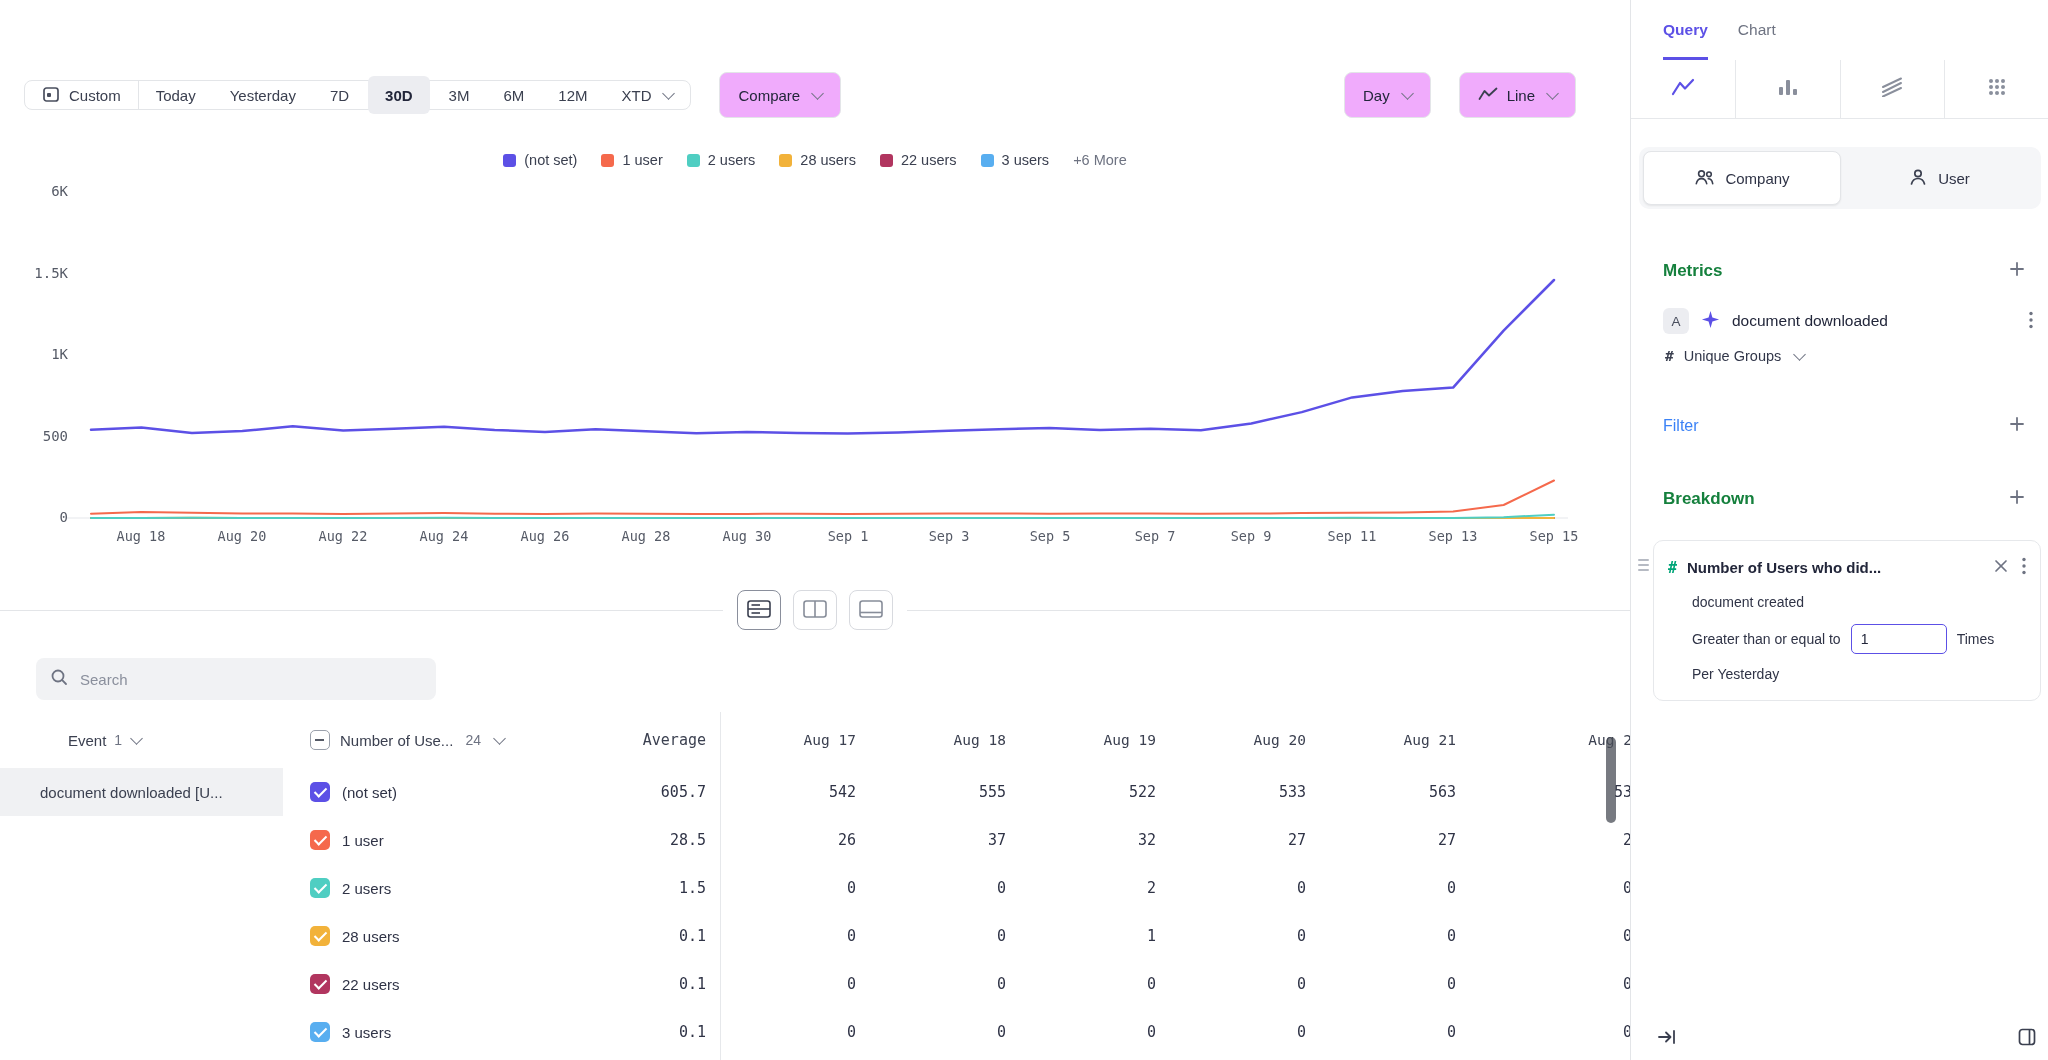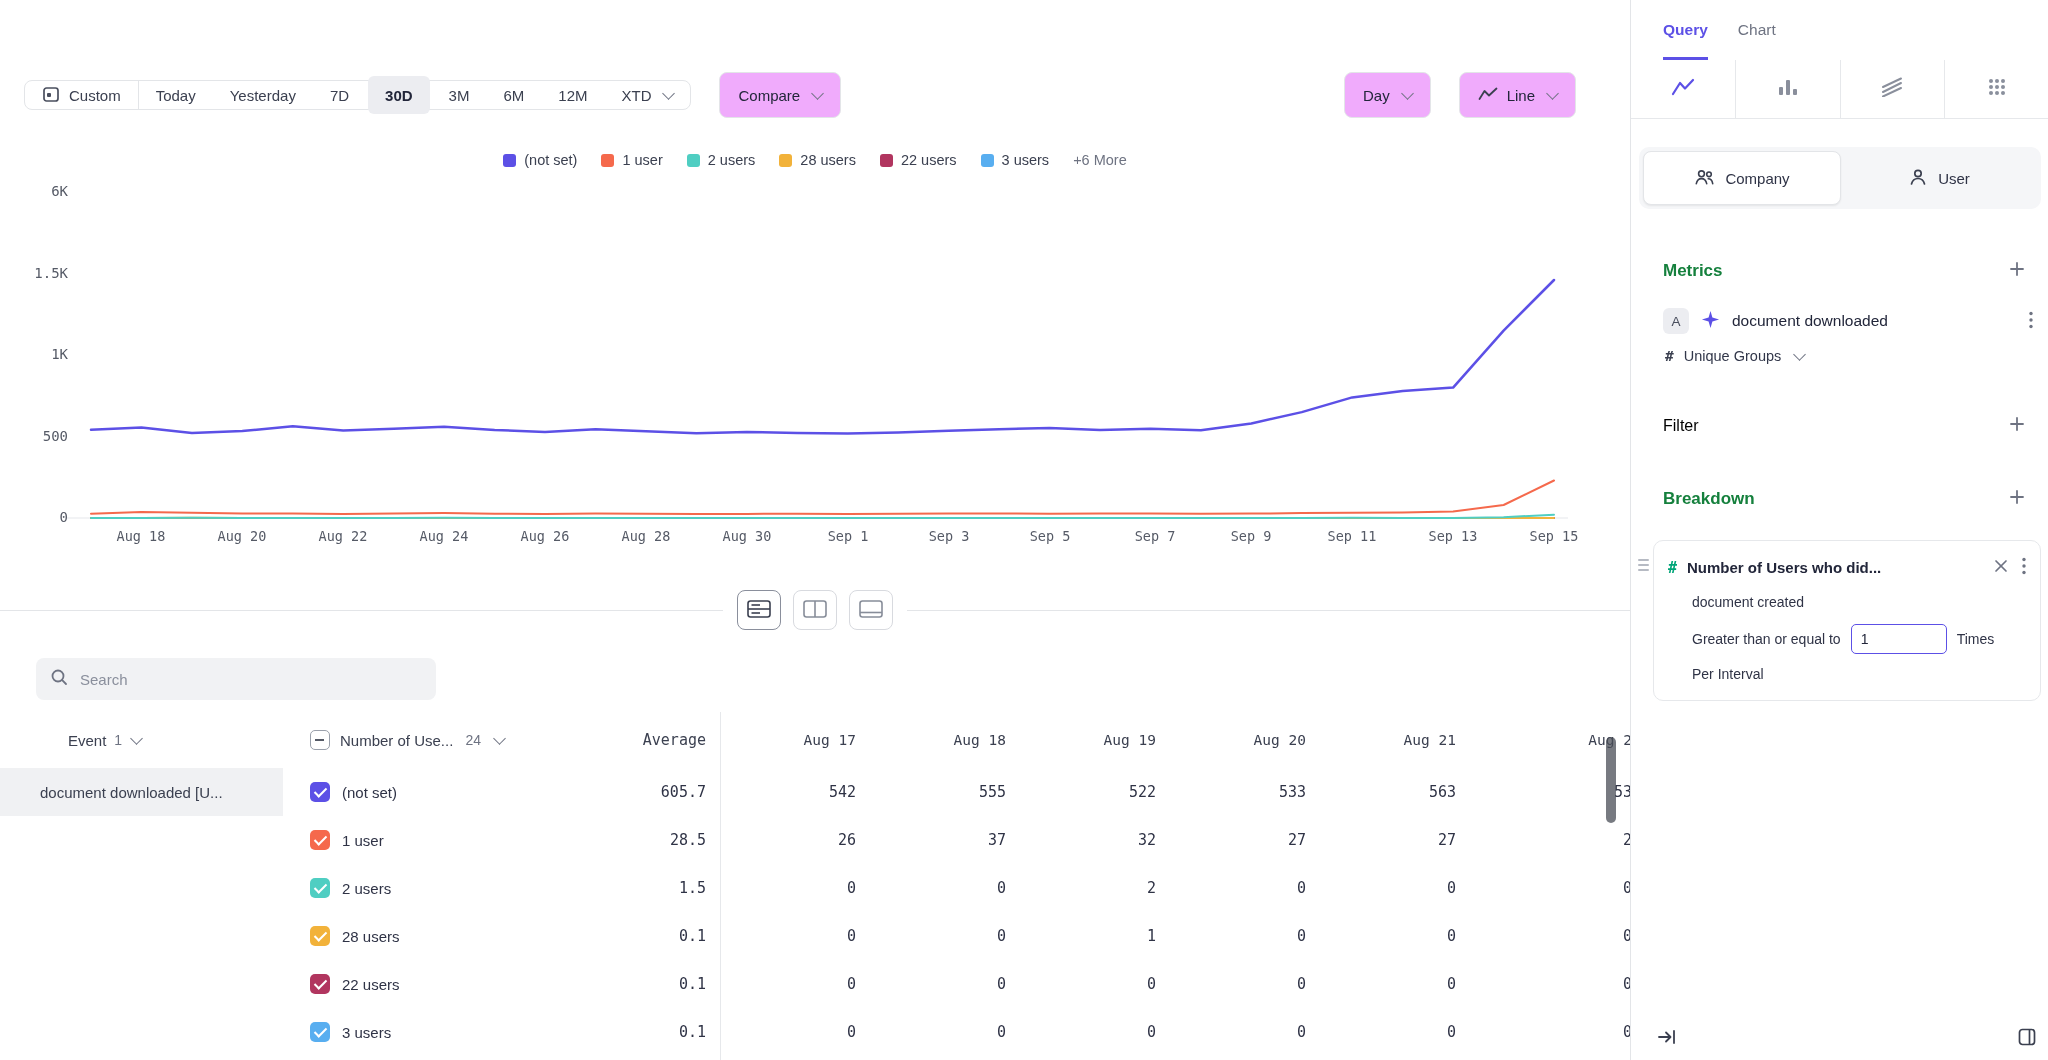--- a/index.html
+++ b/index.html
@@ -78,21 +78,21 @@
   .sb-tab.active{color:#5C50E6;border-bottom-color:#5C50E6;font-weight:bold;}
   .sb-types{display:flex;height:58px;border-bottom:1px solid #E6E8EB;}
   .sb-type{flex:1;display:flex;align-items:center;justify-content:center;cursor:pointer;}
   .sb-type + .sb-type{border-left:1px solid #E6E8EB;}
   .sb-scope{margin:28px 8px 0;background:#F5F6F8;border-radius:10px;padding:4px;display:flex;height:54px;}
   .scope-opt{flex:1;display:flex;align-items:center;justify-content:center;gap:10px;font-size:15px;color:#2F3346;
              border-radius:8px;cursor:pointer;}
   .scope-opt.selected{background:#fff;border:1px solid #E3E5E8;box-shadow:0 1px 2px rgba(0,0,0,.07);}
   .sb-sec{display:flex;align-items:center;justify-content:space-between;padding:0 22px 0 32px;margin-top:50px;}
   .sb-sec .t{font-size:17px;font-weight:bold;color:#15803d;}
-  .sb-sec.muted .t{color:#000000;font-weight:normal;font-size:16px;}
+  .sb-sec.muted .t{color:#3b82f6;font-weight:normal;font-size:16px;}
   .icon-btn{background:none;border:none;padding:2px;cursor:pointer;display:flex;align-items:center;}
   .metric-row{display:flex;align-items:center;gap:12px;margin:26px 14px 0 32px;}
   .a-badge{width:26px;height:26px;border-radius:6px;background:#ECEDF1;color:#4A4F5E;font-size:13.5px;
            display:flex;align-items:center;justify-content:center;flex:none;}
   .metric-name{font-size:15.5px;color:#22263A;flex:1;}
   .agg-row{display:flex;align-items:center;gap:10px;margin:14px 14px 0 34px;font-size:14.5px;color:#32374A;cursor:pointer;}
   .hash{font-family:"DejaVu Sans Mono",monospace;font-weight:bold;font-size:14.5px;color:#3B4050;}
   .bd-card{position:relative;margin:30px 8px 0 22px;border:1px solid #E6E8EB;border-radius:10px;padding:14px 12px 18px 14px;}
   .bd-head{display:flex;align-items:center;gap:10px;}
   .bd-hash{font-family:"DejaVu Sans Mono",monospace;font-weight:bold;font-size:15px;color:#00A578;}
@@ -499,21 +499,21 @@
                 <circle cx="2" cy="15.5" r="1.7"></circle>
               </svg></span>
           </button>
       </div>
       <div class="bd-event">document created</div>
       <div class="bd-cond">
         <span>Greater than or equal to</span>
         <input class="bd-input" type="text" value="1" style="">
         <span>Times</span>
       </div>
-      <div class="bd-per">Per Interval</div>
+      <div class="bd-per">Per Yesterday</div>
     </div>
 
     <div class="sb-footer">
       <button class="icon-btn">
           <span><svg width="20" height="18" viewBox="0 0 20 18" stroke="#3B4050" stroke-width="1.8" fill="none" stroke-linecap="round" stroke-linejoin="round">
               <line x1="2" y1="9" x2="13" y2="9"></line>
               <polyline points="9,4.5 13.5,9 9,13.5"></polyline>
               <line x1="17" y1="3" x2="17" y2="15"></line>
             </svg></span>
         </button>

